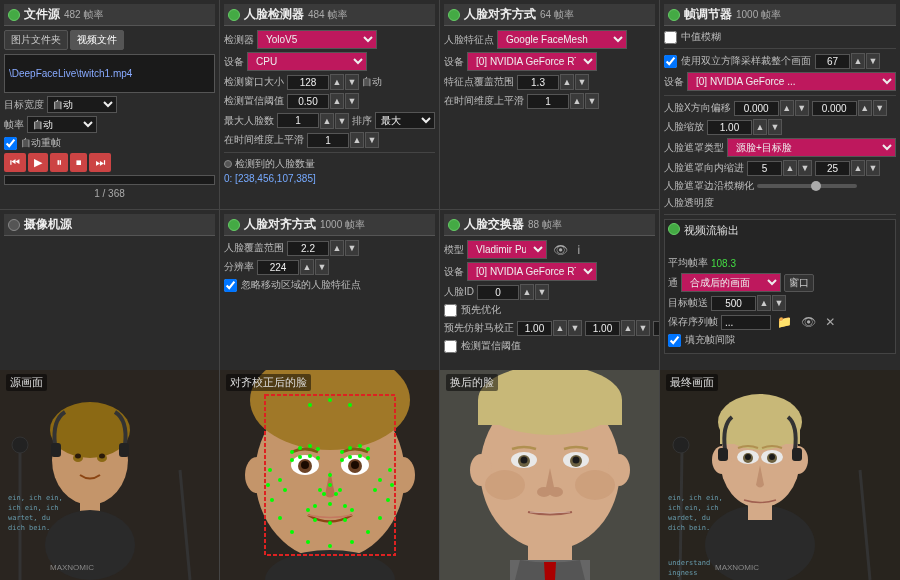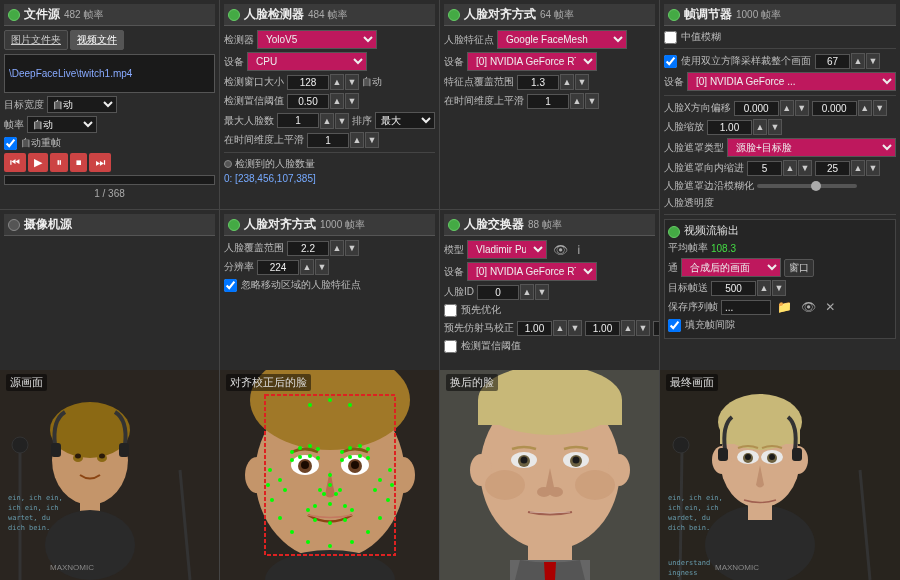--- a/index.html
+++ b/index.html
@@ -48,21 +48,20 @@
       background: #555;
       border: 1px solid #888;
       display: inline-block;
       cursor: pointer;
     }
     .power-btn.green { background: #4a4; border-color: #6c6; }
     .tab-row {
       display: flex;
       gap: 2px;
       margin-bottom: 4px;
-      text-decoration: underline;
     }
     .tab-btn {
       background: #3a3a3a;
       border: 1px solid #555;
       color: #ccc;
       padding: 2px 6px;
       font-size: 10px;
       cursor: pointer;
       border-radius: 2px;
     }
@@ -147,22 +146,22 @@
 
     
     .sub-panel {
       background: #252525;
       border: 1px solid #444;
       padding: 3px;
       margin-bottom: 4px;
     }
     .sub-panel-header {
       display: flex;
-      align-items: flex-end;
-      margin-bottom: 3px;
+      align-items: flex-start;
+      margin-bottom: 18px;
     }
     .sub-panel-title {
       color: #ddd;
       font-size: 11px;
       margin-left: 4px;
     }
 
     
     .spinbox {
       display: flex;

